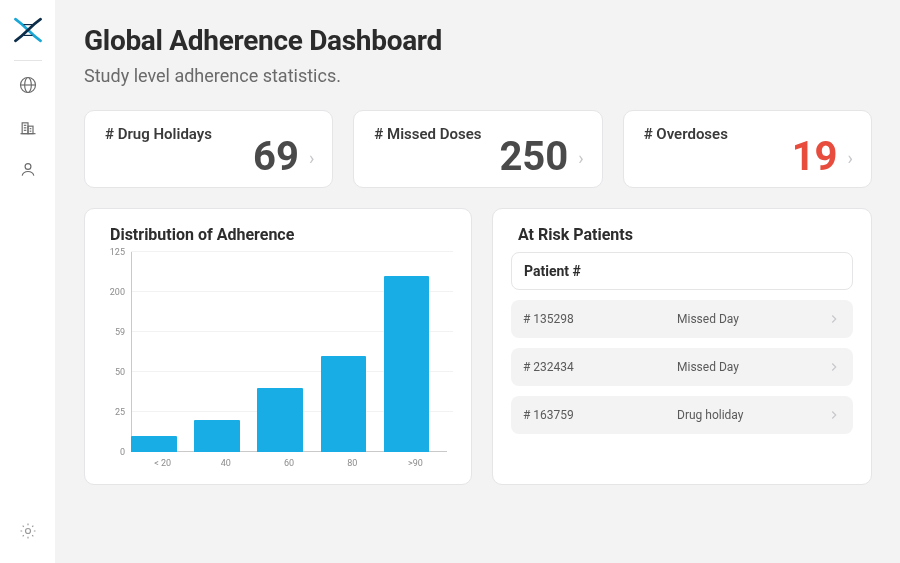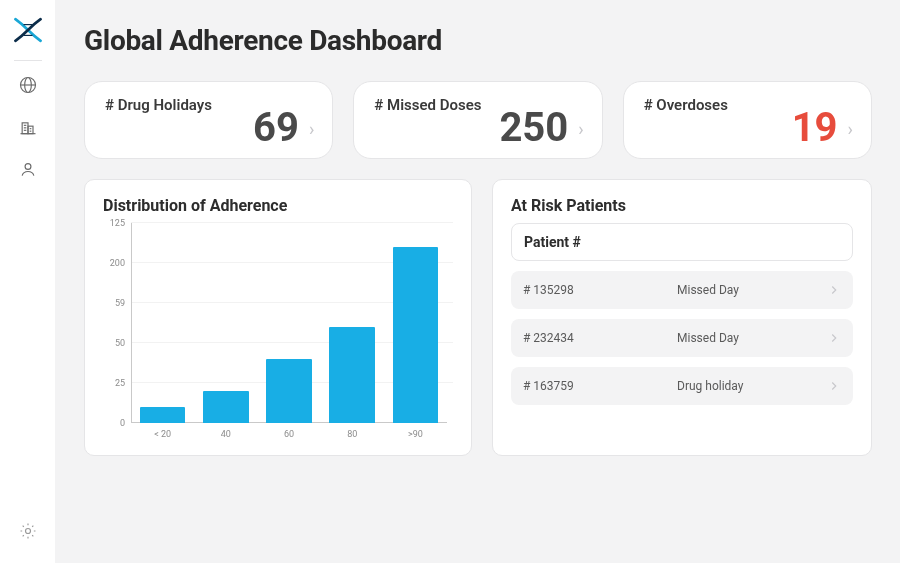--- a/index.html
+++ b/index.html
@@ -32,47 +32,47 @@
 
   .main { flex:1; padding: 24px 28px 20px 28px; }
   h1 { font-size: 28px; font-weight:700; color:#2b2b2b; letter-spacing:-0.3px; }
   .subtitle { font-size:18px; color:#6a6a6a; margin-top:8px; font-weight:400; }
 
   .stats-row { display:flex; gap:20px; margin-top:24px; }
   .stat-card {
     flex:1;
     background:#fff;
     border:1px solid #e5e5e7;
-    border-radius:18px;
+    border-radius:10px;
     padding:14px 18px 10px 20px;
     display:flex; flex-direction:column;
     cursor:pointer;
   }
   .stat-label { font-size:15px; font-weight:600; color:#3a3a3a; }
   .stat-value-row { display:flex; align-items:center; justify-content:flex-end; gap:10px; margin-top:-6px;}
   .stat-value { font-size:40px; font-weight:700; color:#4a4a4a; line-height:1; }
   .stat-value.red { color:#e74c3c; }
   .chev { color:#c7c7cb; font-size:18px; display:inline-flex; }
 
   .panels { display:flex; gap:20px; margin-top:20px; }
   .panel {
     background:#fff;
     border:1px solid #e5e5e7;
     border-radius:10px;
     padding:16px 18px 14px 18px;
   }
-  .panel-title { font-size:16px; font-weight:700; color:#2d2d2d; margin-bottom:8px; }
+  .panel-title { font-size:16px; font-weight:700; color:#2d2d2d; margin-bottom:8px;margin-left:7px; }
 
   .chart-panel { flex:1; }
   .chart-area { position:relative; height:218px; padding-left:28px; padding-bottom:18px; }
   .y-axis { position:absolute; left:0; top:0; bottom:18px; width:24px; }
   .y-tick { position:absolute; right:2px; font-size:9px; color:#8c8c8c; transform:translateY(50%); }
   .y-line { position:absolute; left:28px; right:0; height:1px; background:#f2f2f2; }
   .bars { position:absolute; left:28px; right:6px; bottom:18px; top:0; display:flex; align-items:flex-end; }
-  .bar-slot { flex:1; display:flex; justify-content:center; position:relative;text-decoration:underline; }
+  .bar-slot { flex:1; display:flex; justify-content:flex-start; position:relative;text-decoration:underline; }
   .bar { width:72%; background:#18aee5; border-radius:1px 1px 0 0; }
   .x-label { position:absolute; bottom:-16px; font-size:9px; color:#8c8c8c; width:100%; text-align:center; }
   .axis-line { position:absolute; left:28px; right:6px; bottom:18px; height:1px; background:#c9c9c9; }
   .y-axis-line { position:absolute; left:28px; top:0; bottom:18px; width:1px; background:#c9c9c9; }
 
   .risk-panel { width:380px; }
   .risk-header {
     display:flex; border:1px solid #e5e5e7; border-radius:8px;
     padding:10px 12px; font-weight:700; font-size:14px; color:#2d2d2d;
     margin-top:6px;
@@ -134,20 +134,21 @@
     <span class="gear-wrap">
       <svg viewBox="0 0 24 24" fill="none" stroke-width="1.4">
         <circle cx="12" cy="12" r="3"></circle>
         <path d="M12 3v2M12 19v2M3 12h2M19 12h2M5.6 5.6l1.4 1.4M17 17l1.4 1.4M5.6 18.4L7 17M17 7l1.4-1.4"></path>
       </svg>
     </span>
   </div>
 
   <div class="main">
     <h1>Global Adherence Dashboard</h1>
+    <div class="subtitle">Study level adherence statistics.</div>
 
     <div class="stats-row">
       <div class="stat-card">
         <div class="stat-label"># Drug Holidays</div>
         <div class="stat-value-row">
           <div class="stat-value">69</div>
           <span class="chev">›</span>
         </div>
       </div>
       <div class="stat-card">

